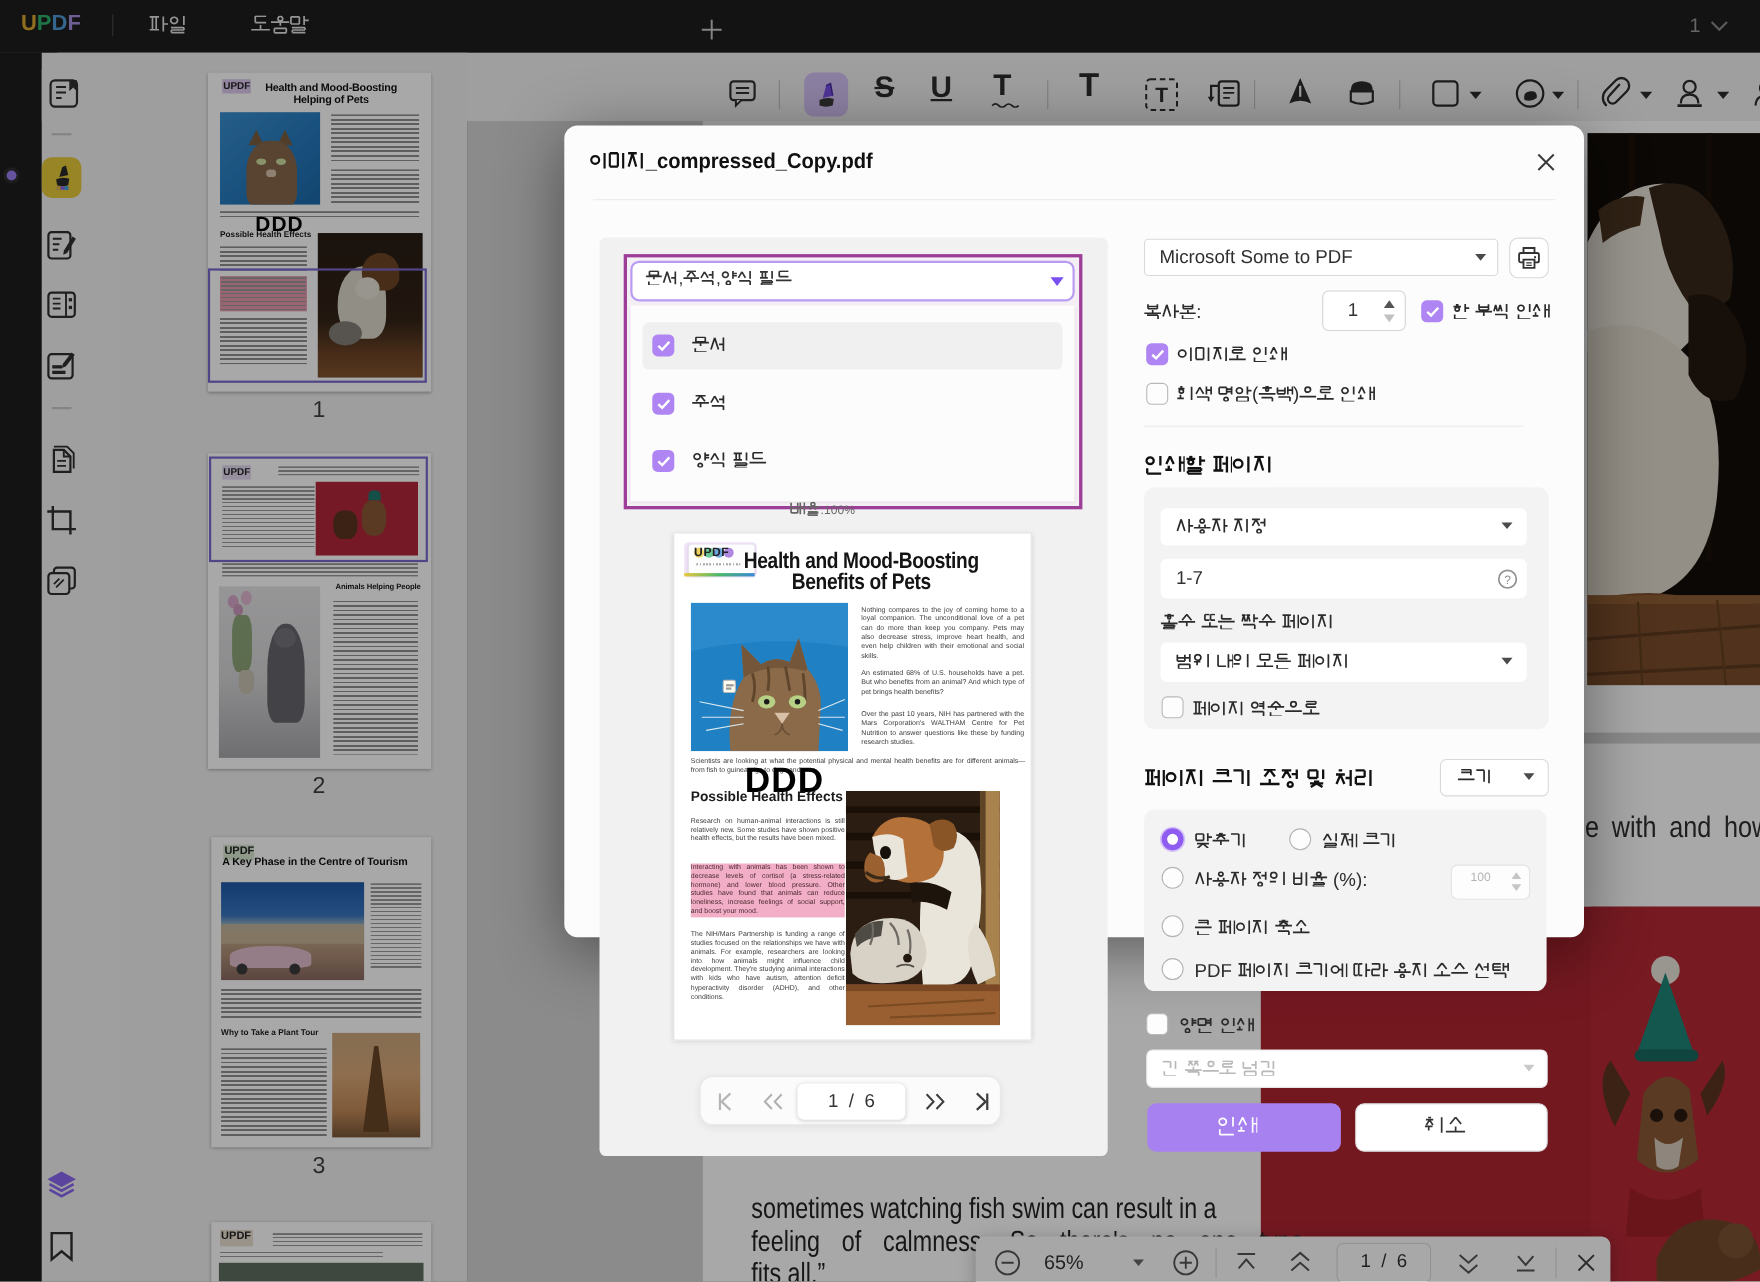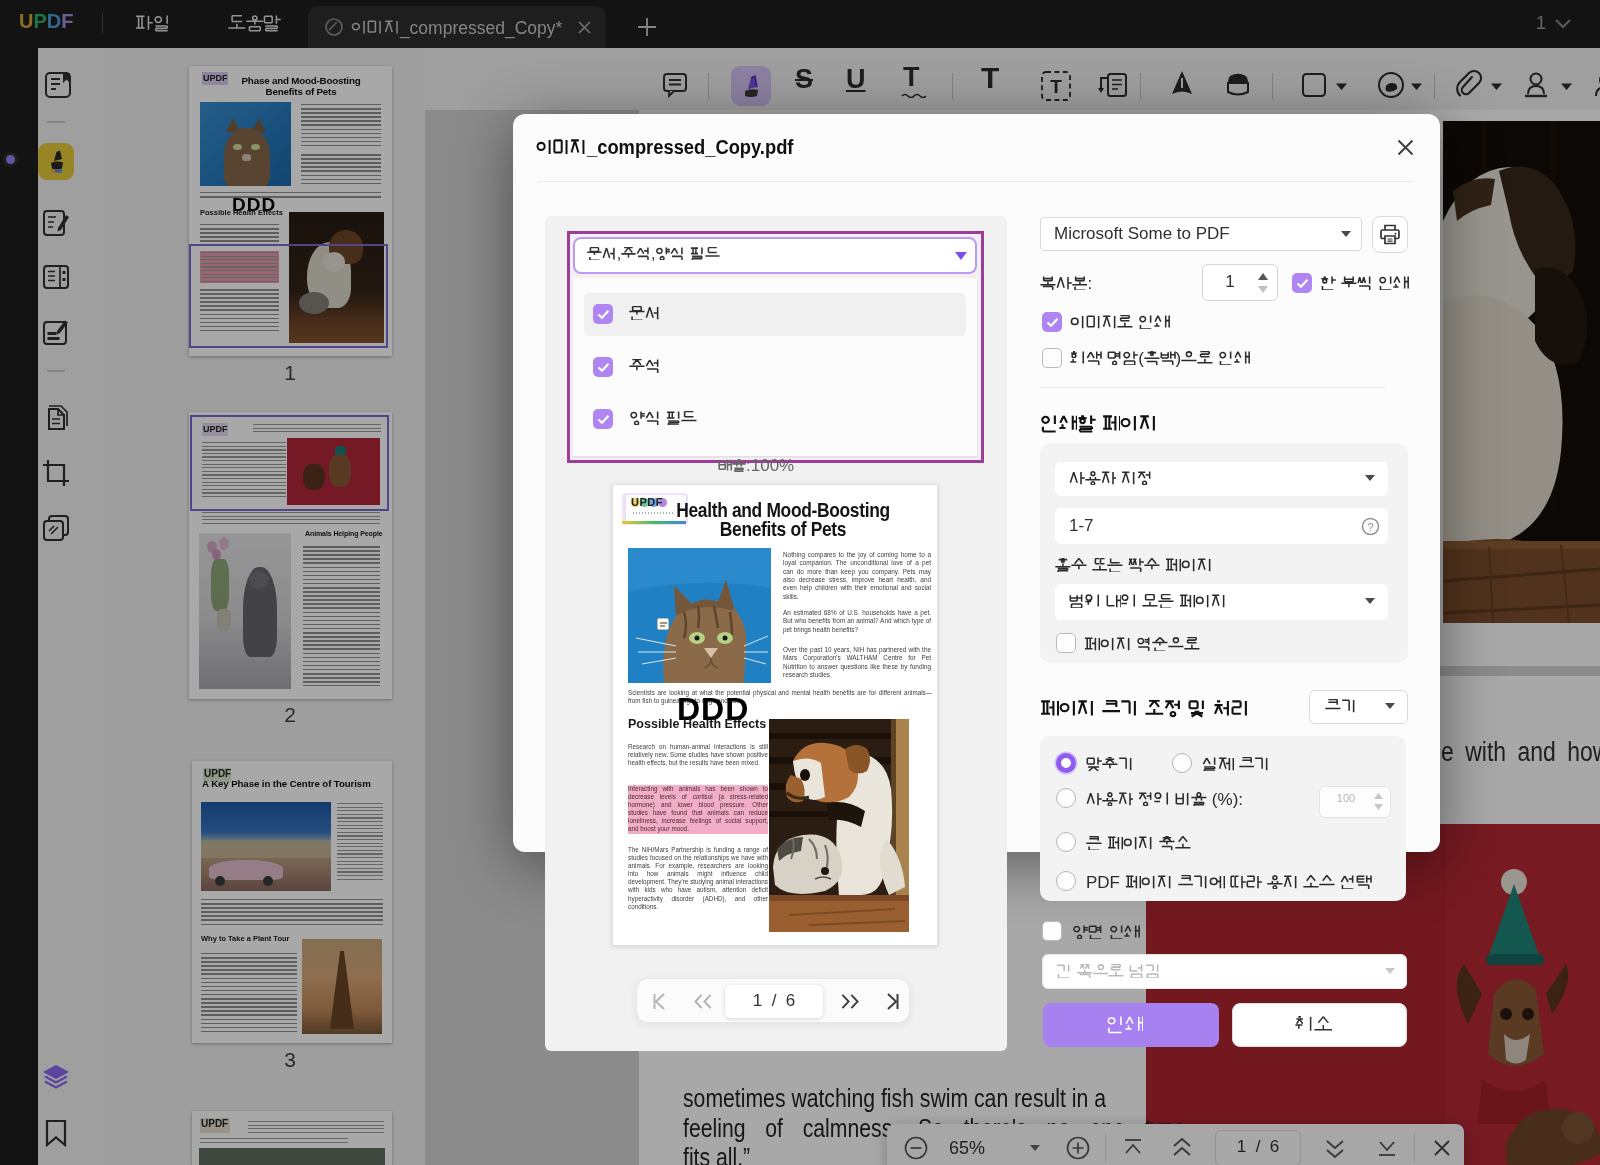--- a/index.html
+++ b/index.html
@@ -58,37 +58,20 @@
         </svg><svg width="17.7" height="16.3" viewBox="0 0 1 1" preserveAspectRatio="none" style="vertical-align:-1.5px;display:inline-block">
           <path d="M0.124 0.280 a0.176 0.176 0 1 0 0.352 0 a0.176 0.176 0 1 0 -0.352 0 M0.800 0.030 L0.800 0.530 M0.134 0.680 L0.804 0.680 M0.804 0.680 L0.804 0.814 M0.804 0.814 L0.156 0.814 M0.156 0.814 L0.156 0.960 M0.156 0.960 L0.826 0.960 " fill="none" stroke="currentColor" stroke-width="1.55" stroke-linecap="butt" vector-effect="non-scaling-stroke"></path>
         </svg></div>
     <div class="menu k" style="left:228px"><svg width="17.7" height="16.3" viewBox="0 0 1 1" preserveAspectRatio="none" style="vertical-align:-1.5px;display:inline-block">
           <path d="M0.788 0.040 L0.230 0.040 M0.230 0.040 L0.230 0.400 M0.230 0.400 L0.788 0.400 M0.020 0.800 L0.980 0.800 M0.500 0.530 L0.500 0.800 " fill="none" stroke="currentColor" stroke-width="1.55" stroke-linecap="butt" vector-effect="non-scaling-stroke"></path>
         </svg><svg width="17.7" height="16.3" viewBox="0 0 1 1" preserveAspectRatio="none" style="vertical-align:-1.5px;display:inline-block">
           <path d="M0.377 0.180 a0.123 0.123 0 1 0 0.246 0 a0.123 0.123 0 1 0 -0.246 0 M0.020 0.380 L0.980 0.380 M0.500 0.380 L0.500 0.578 M0.194 0.720 L0.806 0.720 M0.806 0.720 L0.806 0.970 M0.806 0.970 L0.194 0.970 M0.194 0.720 L0.194 0.970 " fill="none" stroke="currentColor" stroke-width="1.55" stroke-linecap="butt" vector-effect="non-scaling-stroke"></path>
         </svg><svg width="17.7" height="16.3" viewBox="0 0 1 1" preserveAspectRatio="none" style="vertical-align:-1.5px;display:inline-block">
           <path d="M0.084 0.080 L0.516 0.080 M0.516 0.080 L0.516 0.480 M0.516 0.480 L0.084 0.480 M0.084 0.080 L0.084 0.480 M0.760 0.030 L0.760 0.530 M0.760 0.280 L1.000 0.280 M0.134 0.680 L0.804 0.680 M0.804 0.680 L0.804 0.814 M0.804 0.814 L0.156 0.814 M0.156 0.814 L0.156 0.960 M0.156 0.960 L0.826 0.960 " fill="none" stroke="currentColor" stroke-width="1.55" stroke-linecap="butt" vector-effect="non-scaling-stroke"></path>
         </svg></div>
-    <div class="tab">
-      <svg class="abs" style="left:16px;top:11px" width="20" height="20" viewBox="0 0 20 20">
-          <circle cx="10" cy="10" r="8" fill="none" stroke="#8f8f8f" stroke-width="1.6"></circle>
-          <path d="M5 13 L13 5" stroke="#8f8f8f" stroke-width="1.6"></path>
-          <path d="M4 15 L16 15" stroke="#8f8f8f" stroke-width="0"></path>
-        </svg>
-      <div class="abs k" style="left:43px;top:12px;font-size:17.5px;color:#c9c9c9"><svg width="16.3" height="15.0" viewBox="0 0 1 1" preserveAspectRatio="none" style="vertical-align:-1.4px;display:inline-block">
-            <path d="M0.089 0.440 a0.211 0.211 0 1 0 0.422 0 a0.211 0.211 0 1 0 -0.422 0 M0.800 0.060 L0.800 0.900 " fill="none" stroke="currentColor" stroke-width="1.55" stroke-linecap="butt" vector-effect="non-scaling-stroke"></path>
-          </svg><svg width="16.3" height="15.0" viewBox="0 0 1 1" preserveAspectRatio="none" style="vertical-align:-1.4px;display:inline-block">
-            <path d="M0.084 0.080 L0.516 0.080 M0.516 0.080 L0.516 0.800 M0.516 0.800 L0.084 0.800 M0.084 0.080 L0.084 0.800 M0.800 0.060 L0.800 0.900 " fill="none" stroke="currentColor" stroke-width="1.55" stroke-linecap="butt" vector-effect="non-scaling-stroke"></path>
-          </svg><svg width="16.3" height="15.0" viewBox="0 0 1 1" preserveAspectRatio="none" style="vertical-align:-1.4px;display:inline-block">
-            <path d="M0.070 0.080 L0.530 0.080 M0.300 0.094 L0.098 0.800 M0.300 0.094 L0.502 0.800 M0.800 0.060 L0.800 0.900 " fill="none" stroke="currentColor" stroke-width="1.55" stroke-linecap="butt" vector-effect="non-scaling-stroke"></path>
-          </svg>_compressed_Copy*</div>
-      <svg class="abs" style="left:269px;top:14px" width="15" height="15" viewBox="0 0 15 15">
-          <path d="M2 2 L13 13 M13 2 L2 13" stroke="#a8a8a8" stroke-width="1.7"></path>
-        </svg>
-    </div>
     <svg class="abs" style="left:637px;top:17px" width="20" height="20" viewBox="0 0 20 20">
         <path d="M10 1 L10 19 M1 10 L19 10" stroke="#c9c9c9" stroke-width="1.8"></path>
       </svg>
     <div class="abs" style="left:1536px;top:13px;font-size:18px;color:#9a9a9a">1</div>
     <svg class="abs" style="left:1554px;top:18px" width="18" height="12" viewBox="0 0 18 12">
         <path d="M2 2 L9 9 L16 2" fill="none" stroke="#8a8a8a" stroke-width="2"></path>
       </svg>
   </div>
   <div class="abs" id="leftdark">
     <div class="abs" style="left:3px;top:104px;width:15px;height:15px;border-radius:50%;background:#2c2c2c"></div>
@@ -226,21 +209,21 @@
       </svg>
     <svg class="abs" style="left:5px;top:1070px" width="26" height="30" viewBox="0 0 26 30">
         <path d="M4 3 H22 V27 L13 19.5 L4 27 Z" fill="none" stroke="#2f2f2f" stroke-width="2.2"></path>
       </svg>
   </div>
   <div class="abs" id="thumbs">
 
     <div class="thumb-page" style="left:79px;top:18px;width:203px;height:290px">
       <div class="abs" style="left:13px;top:6px;width:26px;height:13px;background:#dccaee"></div>
       <div class="abs" style="left:14px;top:7px;font-size:9px;font-weight:bold;color:#222">UPDF</div>
-      <div class="abs" style="left:42px;top:9px;width:140px;text-align:center;font-size:9.8px;line-height:11px;font-weight:bold;color:#111;letter-spacing:-.2px">Phase and Mood-Boosting Benefits of Pets</div>
+      <div class="abs" style="left:42px;top:9px;width:140px;text-align:center;font-size:9.8px;line-height:11px;font-weight:bold;color:#111;letter-spacing:-.2px">Health and Mood-Boosting Helping of Pets</div>
       <div class="abs" style="left:11px;top:36px;width:91px;height:84px;background:linear-gradient(140deg,#3a8fd0 0%,#2478bc 60%,#1c6aaa 100%);overflow:hidden">
         <div class="abs" style="left:26px;top:16px;width:0;height:0;border-left:7px solid transparent;border-right:7px solid transparent;border-bottom:14px solid #7a5e42"></div>
         <div class="abs" style="left:52px;top:16px;width:0;height:0;border-left:7px solid transparent;border-right:7px solid transparent;border-bottom:14px solid #7a5e42"></div>
         <div class="abs" style="left:24px;top:26px;width:46px;height:60px;background:#86684a;border-radius:45% 45% 20% 20%"></div>
         <div class="abs" style="left:33px;top:42px;width:9px;height:6px;background:#cfe0a0;border-radius:50%"></div>
         <div class="abs" style="left:51px;top:42px;width:9px;height:6px;background:#cfe0a0;border-radius:50%"></div>
         <div class="abs" style="left:42px;top:52px;width:9px;height:7px;background:#d8c4ae;border-radius:40%"></div>
       </div>
       <div class="tl" style="left:112px;top:38px;width:80px;height:44px"></div>
       <div class="tl" style="left:112px;top:88px;width:80px;height:32px"></div>
@@ -426,21 +409,21 @@
         </svg>,<svg width="14.9" height="13.8" viewBox="0 0 1 1" preserveAspectRatio="none" style="vertical-align:-1.3px;display:inline-block">
           <path d="M0.124 0.280 a0.176 0.176 0 1 0 0.352 0 a0.176 0.176 0 1 0 -0.352 0 M0.760 0.030 L0.760 0.530 M0.760 0.190 L1.000 0.190 M0.760 0.340 L1.000 0.340 M0.357 0.820 a0.123 0.123 0 1 0 0.246 0 a0.123 0.123 0 1 0 -0.246 0 " fill="none" stroke="currentColor" stroke-width="1.55" stroke-linecap="butt" vector-effect="non-scaling-stroke"></path>
         </svg><svg width="14.9" height="13.8" viewBox="0 0 1 1" preserveAspectRatio="none" style="vertical-align:-1.3px;display:inline-block">
           <path d="M0.300 0.080 L0.084 0.480 M0.300 0.080 L0.516 0.480 M0.800 0.030 L0.800 0.530 M0.134 0.680 L0.804 0.680 M0.804 0.680 L0.804 0.960 " fill="none" stroke="currentColor" stroke-width="1.55" stroke-linecap="butt" vector-effect="non-scaling-stroke"></path>
         </svg><span style="display:inline-block;width:4.8px"></span><svg width="14.9" height="13.8" viewBox="0 0 1 1" preserveAspectRatio="none" style="vertical-align:-1.3px;display:inline-block">
           <path d="M0.060 0.080 L0.540 0.080 M0.204 0.080 L0.204 0.480 M0.396 0.080 L0.396 0.480 M0.060 0.480 L0.540 0.480 M0.800 0.030 L0.800 0.530 M0.134 0.680 L0.804 0.680 M0.804 0.680 L0.804 0.814 M0.804 0.814 L0.156 0.814 M0.156 0.814 L0.156 0.960 M0.156 0.960 L0.826 0.960 " fill="none" stroke="currentColor" stroke-width="1.55" stroke-linecap="butt" vector-effect="non-scaling-stroke"></path>
         </svg><svg width="14.9" height="13.8" viewBox="0 0 1 1" preserveAspectRatio="none" style="vertical-align:-1.3px;display:inline-block">
           <path d="M0.788 0.040 L0.230 0.040 M0.230 0.040 L0.230 0.400 M0.230 0.400 L0.788 0.400 M0.020 0.650 L0.980 0.650 " fill="none" stroke="currentColor" stroke-width="1.55" stroke-linecap="butt" vector-effect="non-scaling-stroke"></path>
         </svg></div>
     <div class="dlg" style="left:442px;top:138px;width:0;height:0;border-left:6.5px solid transparent;border-right:6.5px solid transparent;border-top:8px solid #7a4ff0"></div>
-    <div class="dlg k" style="left:205px;top:342px;font-size:17px;color:#666"><svg width="14.0" height="12.9" viewBox="0 0 1 1" preserveAspectRatio="none" style="vertical-align:-1.2px;display:inline-block">
+    <div class="dlg k" style="left:205px;top:342px;font-size:11px;color:#666"><svg width="14.0" height="12.9" viewBox="0 0 1 1" preserveAspectRatio="none" style="vertical-align:-1.2px;display:inline-block">
           <path d="M0.084 0.080 L0.084 0.800 M0.516 0.080 L0.516 0.800 M0.084 0.440 L0.516 0.440 M0.084 0.800 L0.516 0.800 M0.680 0.060 L0.680 0.900 M0.950 0.060 L0.950 0.900 M0.680 0.438 L0.950 0.438 " fill="none" stroke="currentColor" stroke-width="1.55" stroke-linecap="butt" vector-effect="non-scaling-stroke"></path>
         </svg><svg width="14.0" height="12.9" viewBox="0 0 1 1" preserveAspectRatio="none" style="vertical-align:-1.2px;display:inline-block">
           <path d="M0.377 0.180 a0.123 0.123 0 1 0 0.246 0 a0.123 0.123 0 1 0 -0.246 0 M0.020 0.380 L0.980 0.380 M0.337 0.380 L0.337 0.578 M0.663 0.380 L0.663 0.578 M0.174 0.720 L0.806 0.720 M0.806 0.720 L0.806 0.840 M0.806 0.840 L0.194 0.840 M0.194 0.840 L0.194 0.970 M0.194 0.970 L0.826 0.970 " fill="none" stroke="currentColor" stroke-width="1.55" stroke-linecap="butt" vector-effect="non-scaling-stroke"></path>
         </svg>:100%</div>
     <div class="dlg" style="left:60px;top:164px;width:404px;height:178px;background:#fcfcfc;box-shadow:0 1px 2px rgba(0,0,0,.1)"></div>
     <div class="dlg" style="left:71px;top:179px;width:382px;height:43px;background:#f0f0f0;border-radius:6px"></div>
     <div class="cb on dlg" style="left:80px;top:190px">
         <svg style="position:absolute;left:3.5px;top:4.5px" width="13" height="11" viewBox="0 0 13 11">
           <path d="M1.5 5.5 L5 8.8 L11.5 1.8" fill="none" stroke="#fff" stroke-width="2.2"></path>
         </svg>

